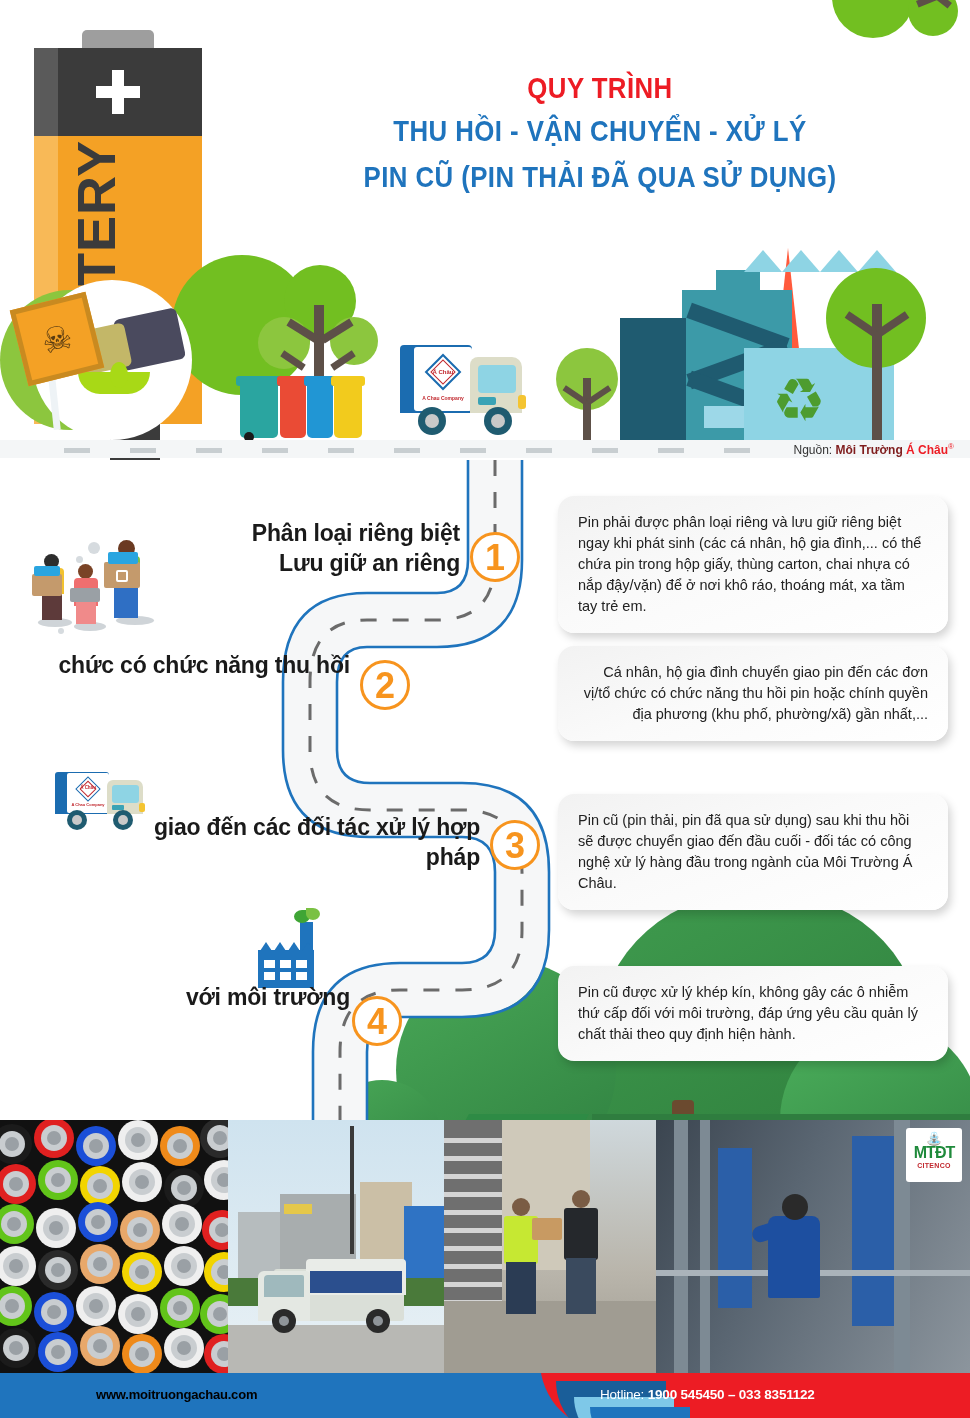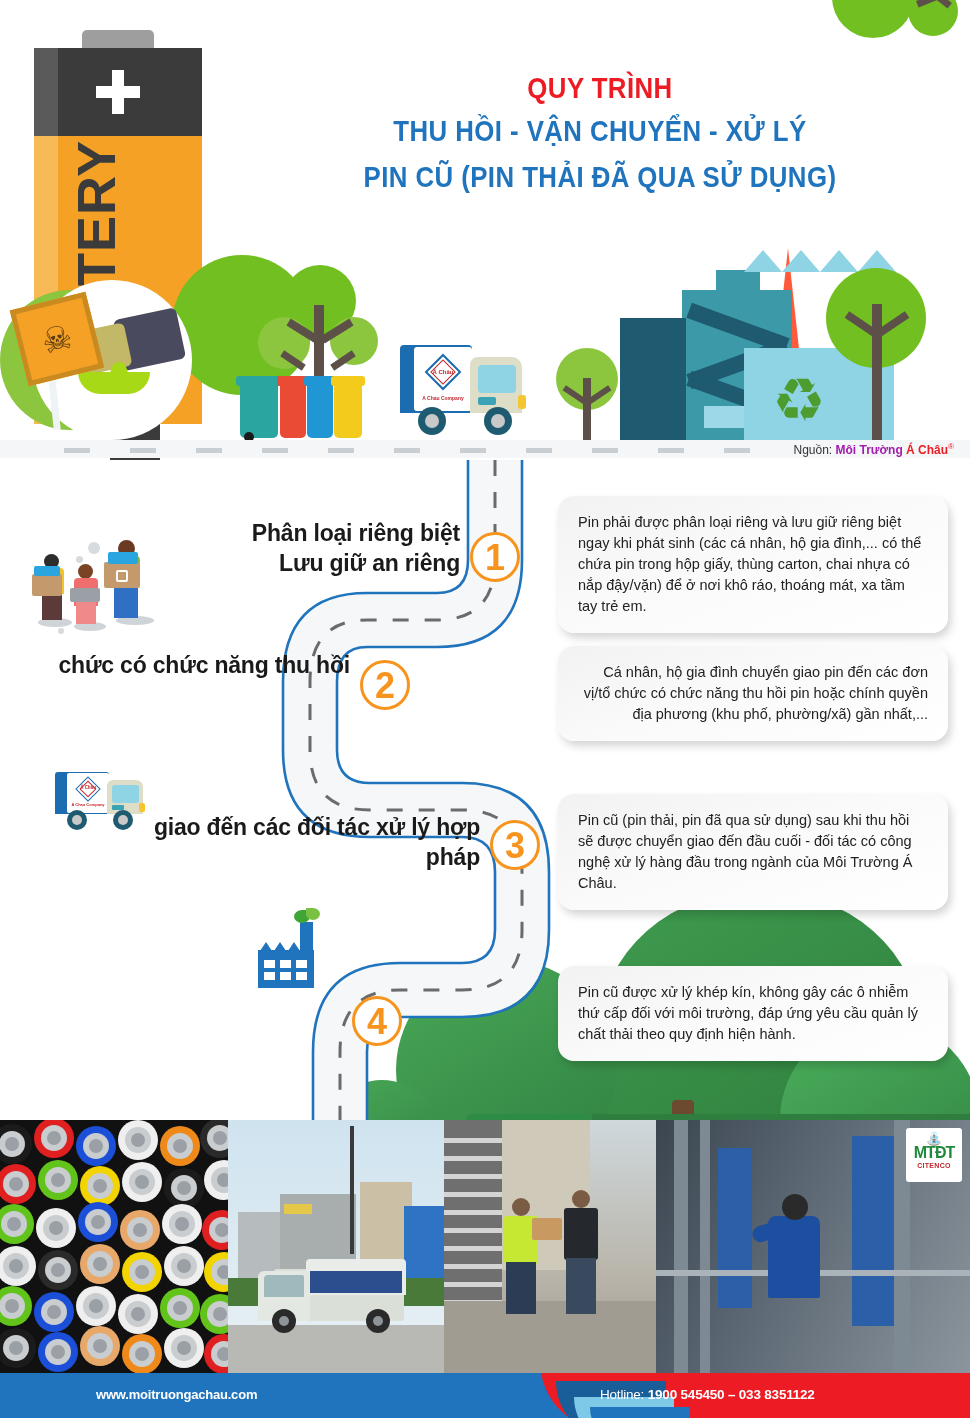--- a/index.html
+++ b/index.html
@@ -86,21 +86,21 @@
   #fact-red { position:absolute; left:156px; top:-22px; width:0; height:0; border-left:12px solid transparent; border-right:12px solid transparent; border-bottom:110px solid #ff5a3c; }
   #fact-blue { position:absolute; left:124px; top:78px; width:150px; height:92px; background:#8ed4e4; }
   .fact-tooth { position:absolute; top:-20px; width:0; height:0; border-left:19px solid transparent; border-right:19px solid transparent; border-bottom:22px solid #8ed4e4; }
   #recycle-icon { position:absolute; left:148px; top:100px; width:62px; height:62px; color:#4d9c2f; font-size:60px; line-height:62px; text-align:center; }
 
   
   #road-strip { position:absolute; left:0px; top:440px; width:970px; height:18px; background:#f4f6f7; }
   .road-dash { position:absolute; top:448px; width:26px; height:5px; background:#c8ced1; }
 
   #source-note { position:absolute; right:16px; top:442px; font-size:12px; color:#333; }
-  #source-note b.blue { color:#a21caf; }
+  #source-note b.blue { color:#7f1d1d; }
   #source-note b.red { color:#ed1c24; }
 
   
   #steps-area { position:absolute; left:0; top:460px; width:970px; height:660px; background:#ffffff; overflow:hidden; }
 
   
   .hill { position:absolute; border-radius:50%; }
 
   
   #road-svg { position:absolute; left:0; top:0; }
@@ -196,21 +196,21 @@
   #green-corner-1 { position:absolute; left:462px; top:1114px; width:120px; height:26px; background:#2e8b45; transform:skewX(-28deg); }
   #green-corner-2 { position:absolute; left:592px; top:1114px; width:378px; height:22px; background:#2f7d3f; }
 
   
   #footer { position:absolute; left:0; top:1373px; width:970px; height:45px; background:#ed1c24; overflow:hidden; }
   #footer-blue { position:absolute; left:0; top:0; width:590px; height:45px; background:#1f74bd; }
   #footer-swoosh-a { position:absolute; left:540px; top:-12px; width:120px; height:70px; background:#ed1c24; border-radius:0 0 0 120px; }
   #footer-swoosh-b { position:absolute; left:556px; top:8px; width:110px; height:60px; background:#1a5e99; border-radius:0 0 0 110px; }
   #footer-swoosh-c { position:absolute; left:574px; top:24px; width:100px; height:50px; background:#7ec8e8; border-radius:0 0 0 100px; }
   #footer-swoosh-d { position:absolute; left:590px; top:34px; width:100px; height:40px; background:#1f74bd; border-radius:0 0 0 100px; }
-  #footer-web { position:absolute; left:96px; top:14px; color:#ffffff; font-size:13px; font-weight:bold; letter-spacing:-0.2px; }
+  #footer-web { position:absolute; left:96px; top:14px; color:#000000; font-size:13px; font-weight:bold; letter-spacing:-0.2px; }
   #footer-hotline { position:absolute; left:600px; top:14px; color:#ffffff; font-size:13.5px; letter-spacing:-0.2px; }
   #footer-hotline b { font-weight:bold; }
 </style>
 </head>
 <body>
 
 <div id="header">
 
   <div class="corner-tree" style="left:832px;top:-44px;width:140px;height:100px;">
     <span class="ct-leaf" style="left:0;top:0;width:82px;height:82px;"></span>
@@ -503,20 +503,21 @@
   <div class="step-num" style="left:360px;top:200px;">2</div>
   <div class="bubble" style="left:558px;top:186px;text-align:right;">Cá nhân, hộ gia đình chuyển giao pin đến các đơn vị/tổ chức có chức năng thu hồi pin hoặc chính quyền địa phương (khu phố, phường/xã) gần nhất,...</div>
 
   <div class="step-label" style="left:120px;top:352px;width:360px;">
     <div>giao đến các đối tác xử lý hợp pháp</div>
   </div>
   <div class="step-num" style="left:490px;top:360px;">3</div>
   <div class="bubble" style="left:558px;top:334px;">Pin cũ (pin thải, pin đã qua sử dụng) sau khi thu hồi sẽ được chuyển giao đến đầu cuối - đối tác có công nghệ xử lý hàng đầu trong ngành của Môi Trường Á Châu.</div>
 
   <div class="step-label" style="left:60px;top:522px;width:290px;">
+    <div>với môi trường</div>
   </div>
   <div class="step-num" style="left:352px;top:536px;">4</div>
   <div class="bubble" style="left:558px;top:506px;">Pin cũ được xử lý khép kín, không gây các ô nhiễm thứ cấp đối với môi trường, đáp ứng yêu cầu quản lý chất thải theo quy định hiện hành.</div>
 </div>
 
 <span id="green-corner-1"></span>
 <span id="green-corner-2"></span>
 
 <div id="photos">
 

